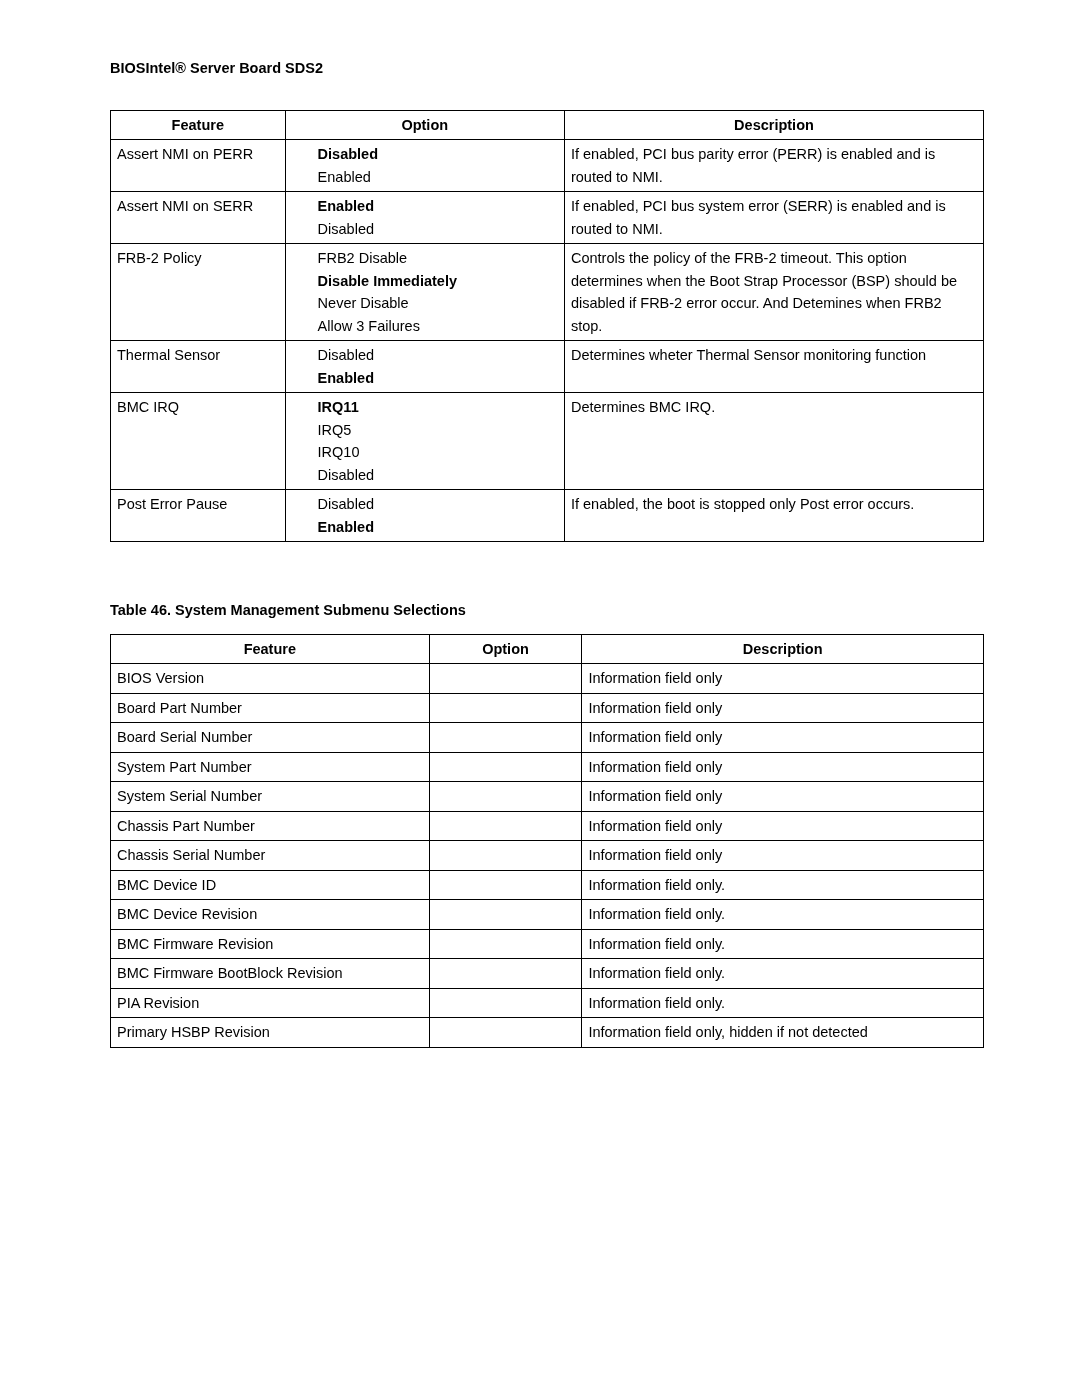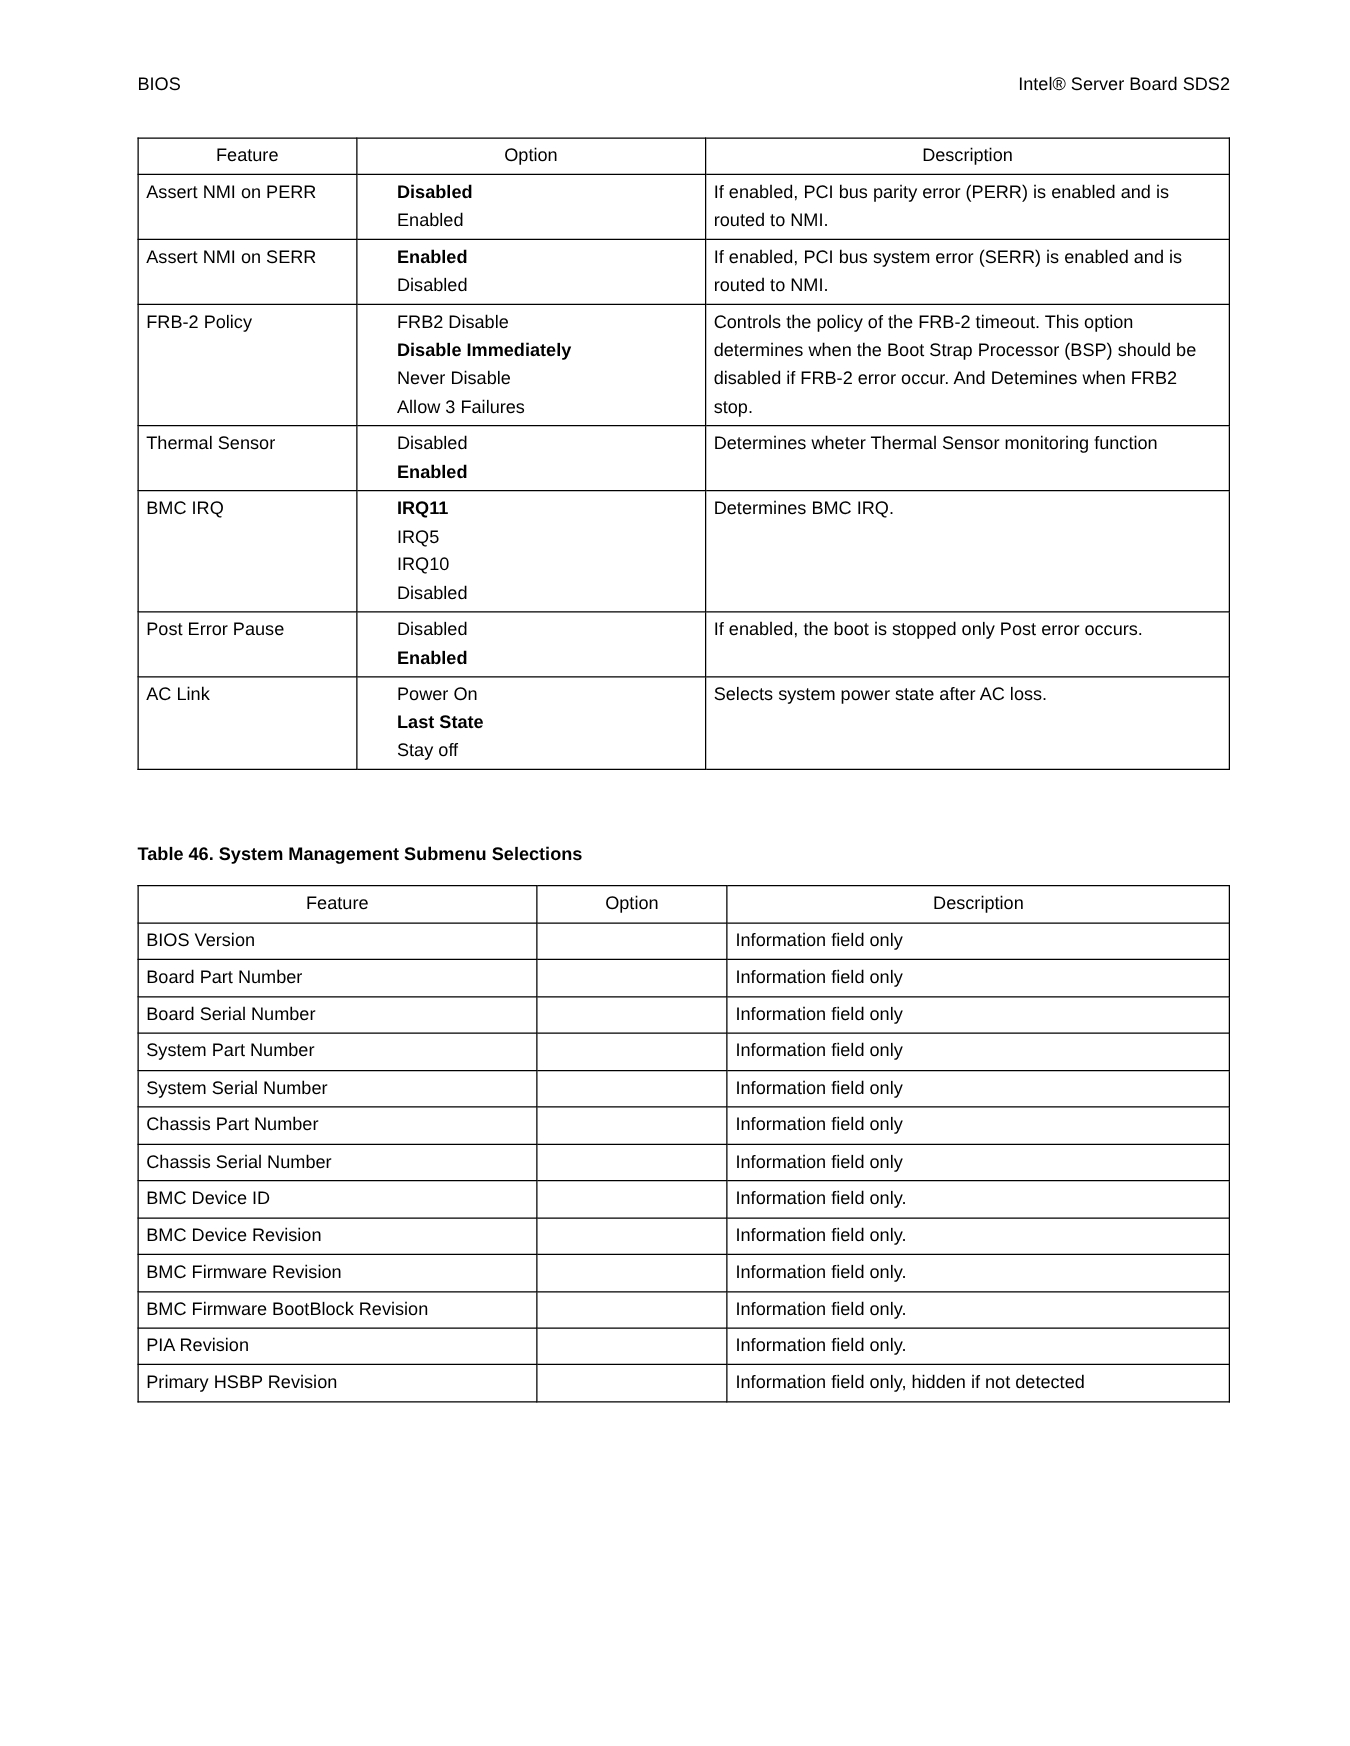--- a/index.html
+++ b/index.html
@@ -7,22 +7,22 @@
       font-size: 14.5px;
       color: #000;
       background: #fff;
       margin: 0;
       padding: 60px 96px 60px 110px;
       width: 1080px;
       box-sizing: border-box;
     }
     .header-row {
       display: flex;
-      justify-content: space-between;
-      font-weight: normal;
+      justify-content: flex-start;
+      font-weight: bold;
       margin-bottom: 34px;
     }
     table {
       border-collapse: collapse;
       width: 100%;
       table-layout: fixed;
     }
     table.t1 col.c1 { width: 20%; }
     table.t1 col.c2 { width: 32%; }
     table.t1 col.c3 { width: 48%; }
@@ -31,21 +31,21 @@
     table.t2 col.c3 { width: 46%; }
     th, td {
       border: 1px solid #000;
       padding: 3px 6px;
       text-align: left;
       vertical-align: top;
       font-size: 14.5px;
       line-height: 1.55;
     }
     th {
-      font-weight: normal;
+      font-weight: bold;
       text-align: center;
     }
     .opt-line { display: block; margin-left: 26px; }
     .opt-default { font-weight: bold; }
     .caption {
       font-weight: bold;
       text-align: left;
       margin: 60px 0 16px 0;
     }
   </style>
@@ -116,29 +116,20 @@
         <td>Determines BMC IRQ.</td>
       </tr>
       <tr>
         <td>Post Error Pause</td>
         <td>
           <span class="opt-line">Disabled</span>
           <span class="opt-line opt-default">Enabled</span>
         </td>
         <td>If enabled, the boot is stopped only Post error occurs.</td>
       </tr>
-      <tr>
-        <td>AC Link</td>
-        <td>
-          <span class="opt-line">Power On</span>
-          <span class="opt-line opt-default">Last State</span>
-          <span class="opt-line">Stay off</span>
-        </td>
-        <td>Selects system power state after AC loss.</td>
-      </tr>
     </tbody>
 </table>
 
 <div class="caption">Table 46. System Management Submenu Selections</div>
 
 <table class="t2">
   <colgroup>
       <col class="c1">
       <col class="c2">
       <col class="c3">

